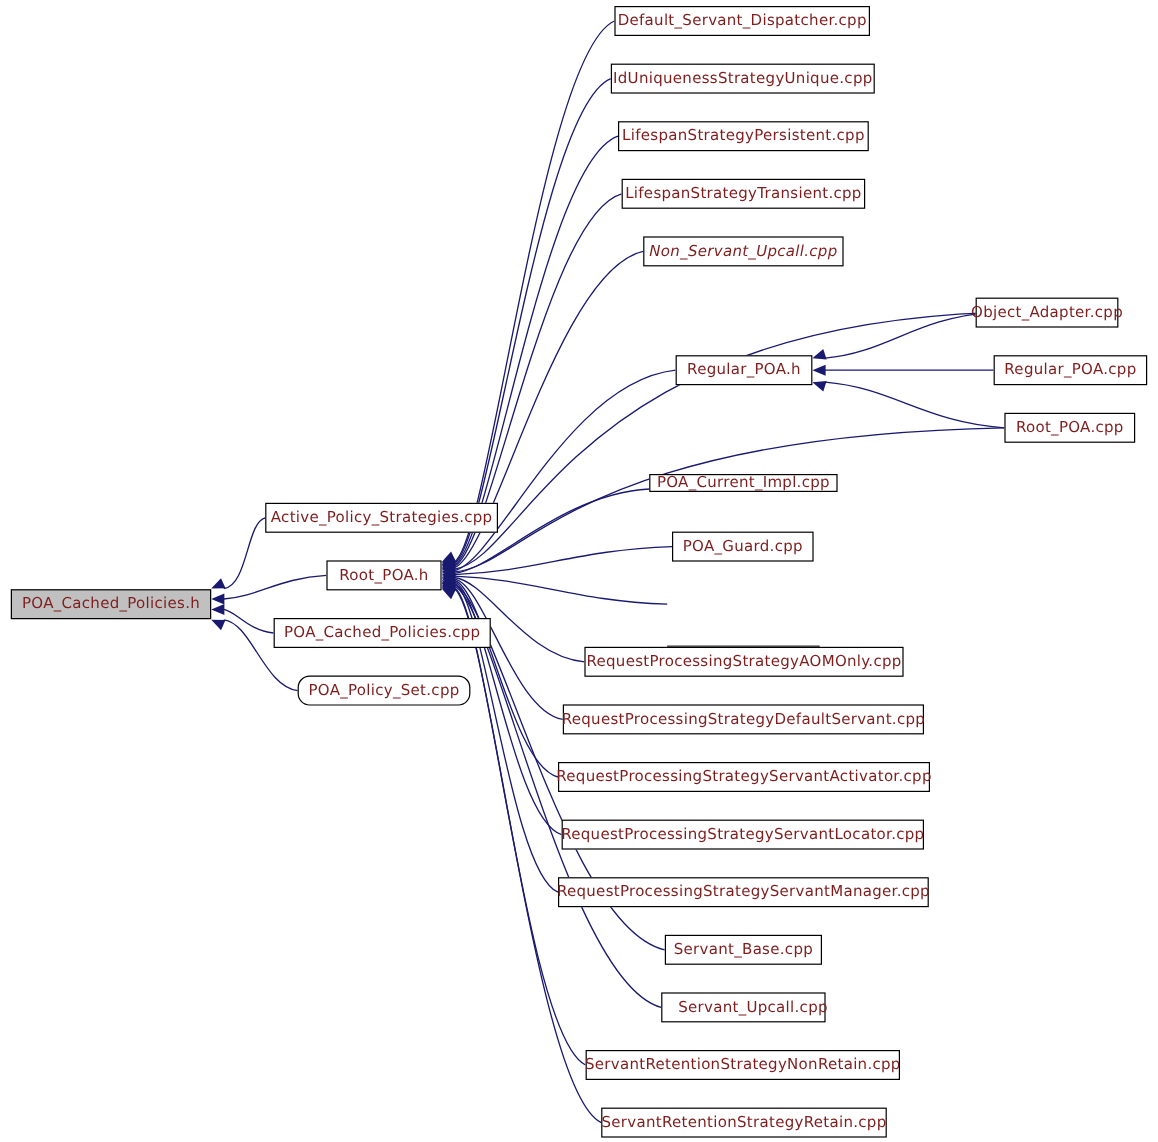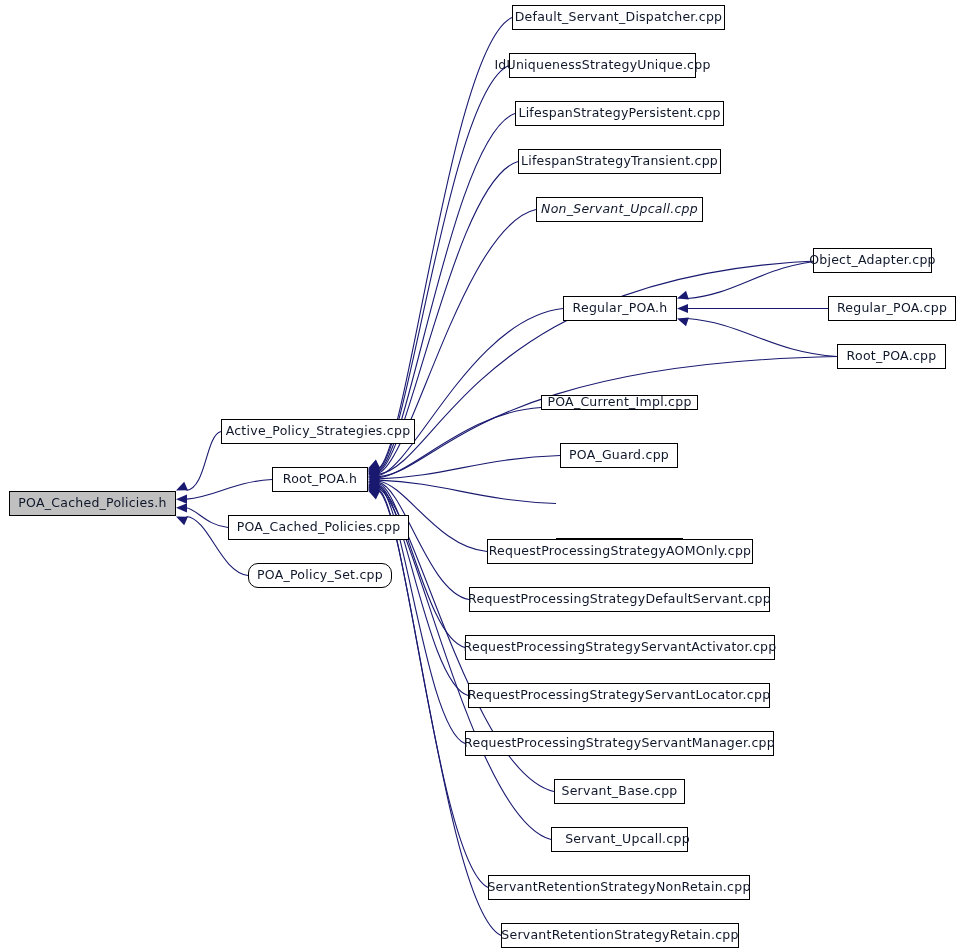--- a/index.html
+++ b/index.html
@@ -27,21 +27,21 @@
     left: 0;
     top: 0;
     width: 965px;
     height: 952px;
   }
   .node {
     position: absolute;
     box-sizing: border-box;
     border: 1px solid #000000;
     background: #ffffff;
-    color: #0f172a;
+    color: #7f1d1d;
     font-size: 12.5px;
     line-height: 1;
     display: flex;
     align-items: center;
     justify-content: center;
     white-space: nowrap;
     letter-spacing: 0.02em;
   }
   .node.root {
     background: #c0c0c0;
@@ -129,21 +129,21 @@
       </div>
       <div class="node" style="left: 228px; top: 515px; width: 181px; height: 25px;">
         <span class="node-label">POA_Cached_Policies.cpp</span>
       </div>
       <div class="node" style="left: 248px; top: 563px; width: 144px; height: 25px; border-radius: 10px;">
         <span class="node-label">POA_Policy_Set.cpp</span>
       </div>
       <div class="node" style="left: 512px; top: 5px; width: 213px; height: 25px;">
         <span class="node-label">Default_Servant_Dispatcher.cpp</span>
       </div>
-      <div class="node" style="left: 509px; top: 53px; width: 187px; height: 25px;">
+      <div class="node" style="left: 509px; top: 53px; width: 220px; height: 25px;">
         <span class="node-label">IdUniquenessStrategyUnique.cpp</span>
       </div>
       <div class="node" style="left: 515px; top: 101px; width: 209px; height: 25px;">
         <span class="node-label">LifespanStrategyPersistent.cpp</span>
       </div>
       <div class="node" style="left: 518px; top: 149px; width: 203px; height: 25px;">
         <span class="node-label">LifespanStrategyTransient.cpp</span>
       </div>
       <div class="node" style="left: 536px; top: 197px; width: 167px; height: 25px; font-style: italic;">
         <span class="node-label">Non_Servant_Upcall.cpp</span>

